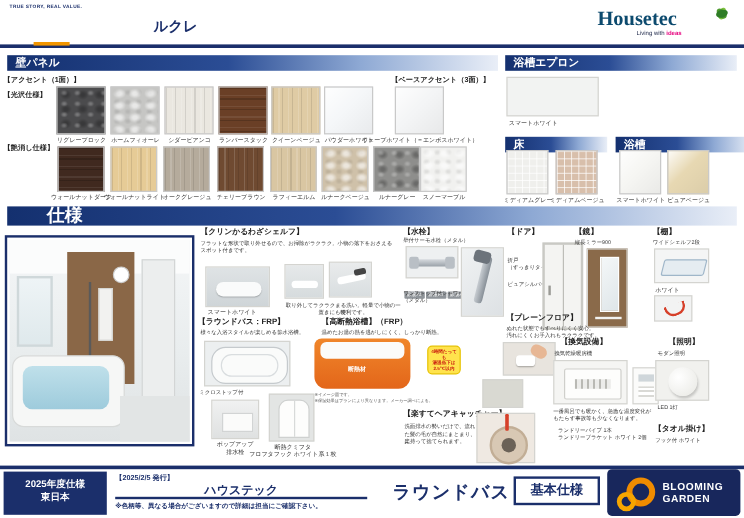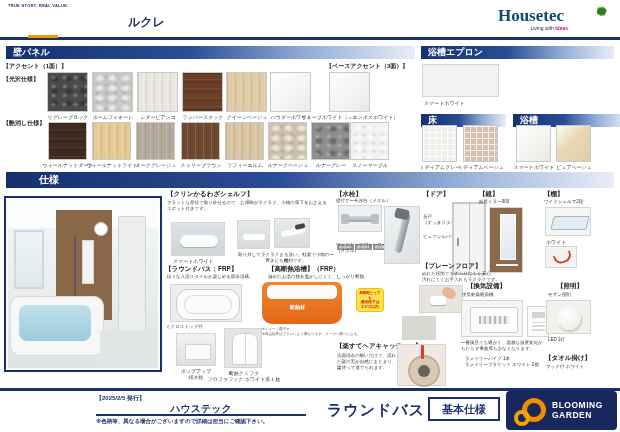--- a/index.html
+++ b/index.html
@@ -3,21 +3,21 @@
 <meta charset="utf-8">
 <style>
   html,body{margin:0;padding:0;background:#fff;}
   #page{position:relative;width:620px;height:432px;background:#fff;overflow:hidden;
         font-family:"Liberation Sans","DejaVu Sans",sans-serif;color:#1b2f6b;}
   .abs{position:absolute;}
   .navy{color:#1b2f6b;}
   .b{font-weight:bold;}
   .bar{background:linear-gradient(90deg,#14306f 0%,#2b4d95 45%,#8ea9d4 72%,#e9eef7 100%);
        color:#fff;font-weight:bold;font-size:9px;line-height:13px;padding-left:7px;box-sizing:border-box;}
-  .bar.big{font-size:10px;line-height:16px;padding-left:33px;}
+  .bar.big{font-size:15px;line-height:16px;padding-left:33px;}
   .lbl{font-size:5px;line-height:6px;color:#333;text-align:center;}
   .llbl{font-size:5px;line-height:6px;color:#333;}
   .sec-label{font-size:6px;font-weight:bold;color:#222;}
   .item-title{font-size:6.5px;font-weight:bold;color:#222;line-height:8px;}
   .desc{font-size:4.5px;line-height:5.5px;color:#333;}
   .sw{border:1px solid #c9c9c9;box-sizing:border-box;}
   .photo{background:#ededeb;border:1px solid #d4d4d0;box-sizing:border-box;}
   .tex-stone{background-image:radial-gradient(rgba(255,255,255,.25) 10%,transparent 40%),radial-gradient(rgba(0,0,0,.25) 15%,transparent 50%);background-size:11px 9px,14px 12px;}
   .tex-marble{background-image:radial-gradient(rgba(255,255,255,.6) 20%,transparent 60%),radial-gradient(rgba(0,0,0,.08) 15%,transparent 50%);background-size:13px 10px,9px 8px;}
   .tex-hwood{background-image:repeating-linear-gradient(180deg,rgba(0,0,0,.18) 0 1px,transparent 1px 6px,rgba(255,255,255,.08) 6px 7px,transparent 7px 9px);}
@@ -260,20 +260,24 @@
   <div class="abs desc" style="left:548px;top:292px;">モダン照明</div>
   <div class="abs photo" style="left:546px;top:300px;width:45px;height:34px;background:#f1f1ee;">
     <div style="position:absolute;left:10px;top:5px;width:24px;height:24px;background:radial-gradient(circle at 35% 35%,#ffffff,#e8e8e3);border-radius:50%;box-shadow:1px 2px 2px rgba(0,0,0,.18);"></div>
   </div>
   <div class="abs desc" style="left:548px;top:337px;">LED 1灯</div>
 
   <div class="abs item-title" style="left:545px;top:354px;">【タオル掛け】</div>
   <div class="abs desc" style="left:546px;top:364px;">フック付 ホワイト</div>
 
   <div class="abs" style="left:0;top:388px;width:620px;height:3px;background:#1b2f6b;"></div>
+  <div class="abs" style="left:3px;top:393px;width:86px;height:36px;background:#1b2f6b;color:#fff;text-align:center;box-sizing:border-box;padding-top:5px;">
+    <div style="font-size:8px;font-weight:bold;line-height:11px;">2025年度仕様</div>
+    <div style="font-size:8px;font-weight:bold;line-height:11px;">東日本</div>
+  </div>
   <div class="abs b navy" style="left:96px;top:394px;font-size:6px;">【2025/2/5 発行】</div>
   <div class="abs b navy" style="left:96px;top:402px;width:210px;text-align:center;font-size:10px;">ハウステック</div>
   <div class="abs" style="left:96px;top:414px;width:210px;height:2px;background:#1b2f6b;"></div>
   <div class="abs b navy" style="left:96px;top:418px;font-size:5.5px;">※色柄等、異なる場合がございますので詳細は担当にご確認下さい。</div>
   <div class="abs b navy" style="left:327px;top:401px;font-size:15px;letter-spacing:1px;">ラウンドバス</div>
   <div class="abs" style="left:506px;top:391px;width:111px;height:39px;background:#18275c;border-radius:4px;">
     <div style="position:absolute;left:16px;top:7px;width:14px;height:14px;border:5px solid #f08c00;border-radius:50%;"></div>
     <div style="position:absolute;left:8px;top:19px;width:8px;height:8px;border:4px solid #f6a500;border-radius:50%;"></div>
     <div style="position:absolute;left:46px;top:9px;color:#fff;font-weight:bold;font-size:8.5px;line-height:10px;letter-spacing:.5px;">
       <div>BLOOMING</div>

